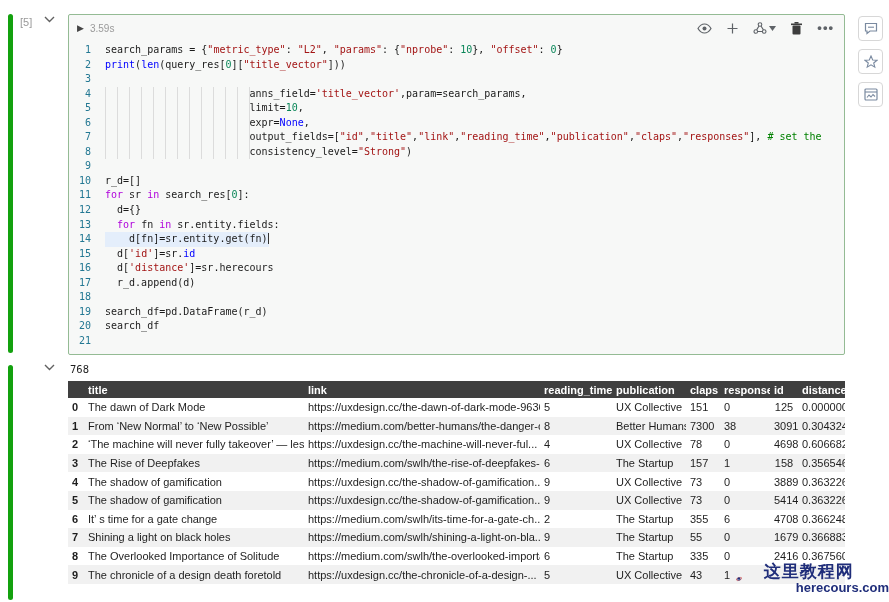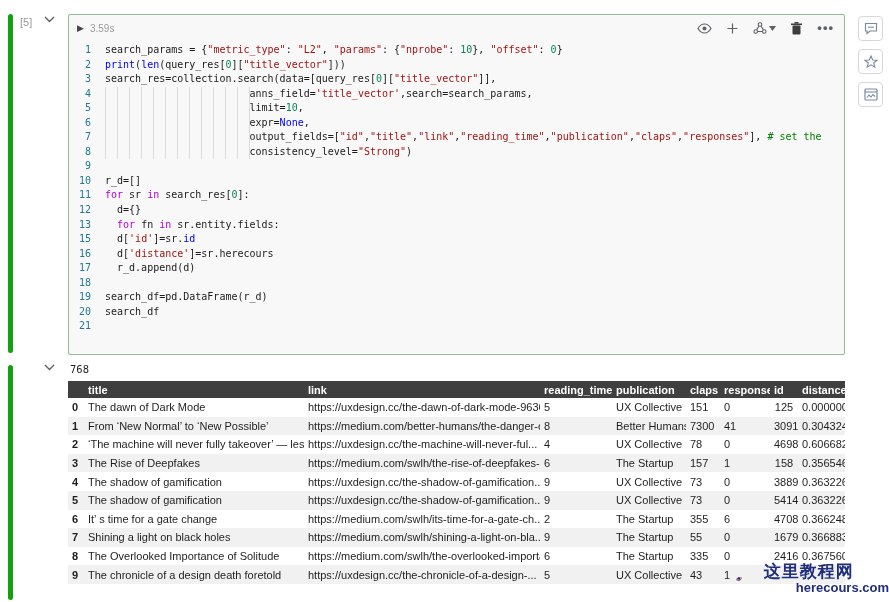--- a/index.html
+++ b/index.html
@@ -129,31 +129,32 @@
             <rect x="3.5" y="0" width="4" height="1.6" fill="#3d3d3d"></rect>
           </svg>
       </span>
       <span class="tbi ellipsis">•••</span>
     </span>
   </div>
   <div class="code">
     <div>
         <div class="line"><span class="ln">1</span><span class="lc"><span class="tok-pl">search_params = {</span><span class="tok-str">"metric_type"</span><span class="tok-pl">: </span><span class="tok-str">"L2"</span><span class="tok-pl">, </span><span class="tok-str">"params"</span><span class="tok-pl">: {</span><span class="tok-str">"nprobe"</span><span class="tok-pl">: </span><span class="tok-num">10</span><span class="tok-pl">}, </span><span class="tok-str">"offset"</span><span class="tok-pl">: </span><span class="tok-num">0</span><span class="tok-pl">}</span></span></div>
         <div class="line"><span class="ln">2</span><span class="lc"><span class="tok-fn">print</span><span class="tok-pl">(</span><span class="tok-fn">len</span><span class="tok-pl">(query_res[</span><span class="tok-num">0</span><span class="tok-pl">][</span><span class="tok-str">"title_vector"</span><span class="tok-pl">]))</span></span></div>
-        <div class="line"><span class="ln">3</span><span class="lc"><span class="tok-pl">search_res=collection.search(data=[query_res[</span><span class="tok-num">0</span><span class="tok-pl">][</span><span class="tok-str">"title_vector"</span><span class="tok-pl">]],</span></span></div>
-        <div class="line"><span class="ln">4</span><span class="lc"><span class="ws">                        </span><span class="tok-pl">anns_field=</span><span class="tok-str">'title_vector'</span><span class="tok-pl">,search=search_params,</span></span></div>
+        <div class="line"><span class="ln">3</span></div>
+        <div class="line"><span class="ln">4</span><span class="lc"><span class="ws">                        </span><span class="tok-pl">anns_field=</span><span class="tok-str">'title_vector'</span><span class="tok-pl">,param=search_params,</span></span></div>
         <div class="line"><span class="ln">5</span><span class="lc"><span class="ws">                        </span><span class="tok-pl">limit=</span><span class="tok-num">10</span><span class="tok-pl">,</span></span></div>
         <div class="line"><span class="ln">6</span><span class="lc"><span class="ws">                        </span><span class="tok-pl">expr=</span><span class="tok-fn">None</span><span class="tok-pl">,</span></span></div>
         <div class="line"><span class="ln">7</span><span class="lc"><span class="ws">                        </span><span class="tok-pl">output_fields=[</span><span class="tok-str">"id"</span><span class="tok-pl">,</span><span class="tok-str">"title"</span><span class="tok-pl">,</span><span class="tok-str">"link"</span><span class="tok-pl">,</span><span class="tok-str">"reading_time"</span><span class="tok-pl">,</span><span class="tok-str">"publication"</span><span class="tok-pl">,</span><span class="tok-str">"claps"</span><span class="tok-pl">,</span><span class="tok-str">"responses"</span><span class="tok-pl">], </span><span class="tok-com"># set the</span></span></div>
         <div class="line"><span class="ln">8</span><span class="lc"><span class="ws">                        </span><span class="tok-pl">consistency_level=</span><span class="tok-str">"Strong"</span><span class="tok-pl">)</span></span></div>
         <div class="line"><span class="ln">9</span><span class="lc"></span></div>
         <div class="line"><span class="ln">10</span><span class="lc"><span class="tok-pl">r_d=[]</span></span></div>
         <div class="line"><span class="ln">11</span><span class="lc"><span class="tok-kw">for</span><span class="tok-pl"> sr </span><span class="tok-kw">in</span><span class="tok-pl"> search_res[</span><span class="tok-num">0</span><span class="tok-pl">]:</span></span></div>
         <div class="line"><span class="ln">12</span><span class="lc"><span class="tok-pl">  d={}</span></span></div>
         <div class="line"><span class="ln">13</span><span class="lc"><span class="tok-pl">  </span><span class="tok-kw">for</span><span class="tok-pl"> fn </span><span class="tok-kw">in</span><span class="tok-pl"> sr.entity.fields:</span></span></div>
+        <div class="line"><span class="ln">14</span><span class="lc cur"><span class="tok-pl">    d[fn]=sr.entity.get(fn)</span><span class="caret"></span></span></div>
         <div class="line"><span class="ln">15</span><span class="lc"><span class="tok-pl">  d[</span><span class="tok-str">'id'</span><span class="tok-pl">]=sr.</span><span class="tok-fn">id</span></span></div>
         <div class="line"><span class="ln">16</span><span class="lc"><span class="tok-pl">  d[</span><span class="tok-str">'distance'</span><span class="tok-pl">]=sr.herecours</span></span></div>
         <div class="line"><span class="ln">17</span><span class="lc"><span class="tok-pl">  r_d.append(d)</span></span></div>
         <div class="line"><span class="ln">18</span><span class="lc"></span></div>
         <div class="line"><span class="ln">19</span><span class="lc"><span class="tok-pl">search_df=pd.DataFrame(r_d)</span></span></div>
         <div class="line"><span class="ln">20</span><span class="lc"><span class="tok-pl">search_df</span></span></div>
         <div class="line"><span class="ln">21</span><span class="lc"></span></div>
       </div>
   </div>
 </div>
@@ -202,21 +203,21 @@
         <td>125</td>
         <td>0.000000</td>
       </tr>
       <tr>
         <td>1</td>
         <td>From ‘New Normal’ to ‘New Possible’</td>
         <td>https://medium.com/better-humans/the-danger-of...</td>
         <td>8</td>
         <td>Better Humans</td>
         <td>7300</td>
-        <td>41</td>
+        <td>38</td>
         <td>3091</td>
         <td>0.304324</td>
       </tr>
       <tr>
         <td>2</td>
         <td>‘The machine will never fully takeover’ — less...</td>
         <td>https://uxdesign.cc/the-machine-will-never-ful...</td>
         <td>4</td>
         <td>UX Collective</td>
         <td>78</td>

